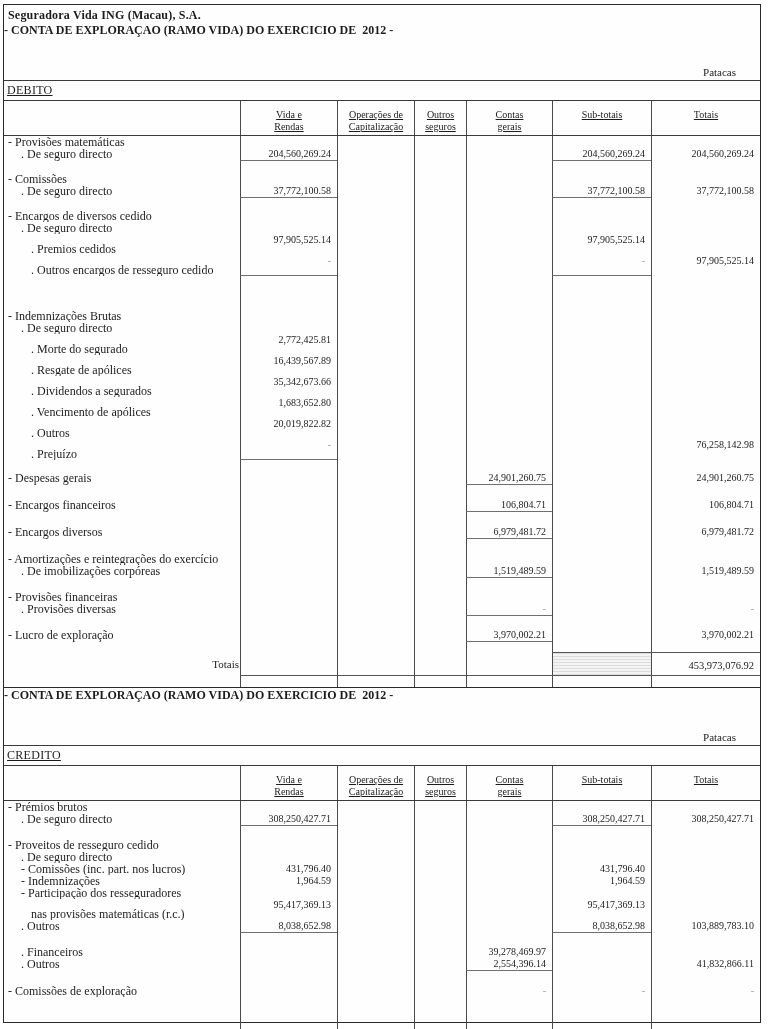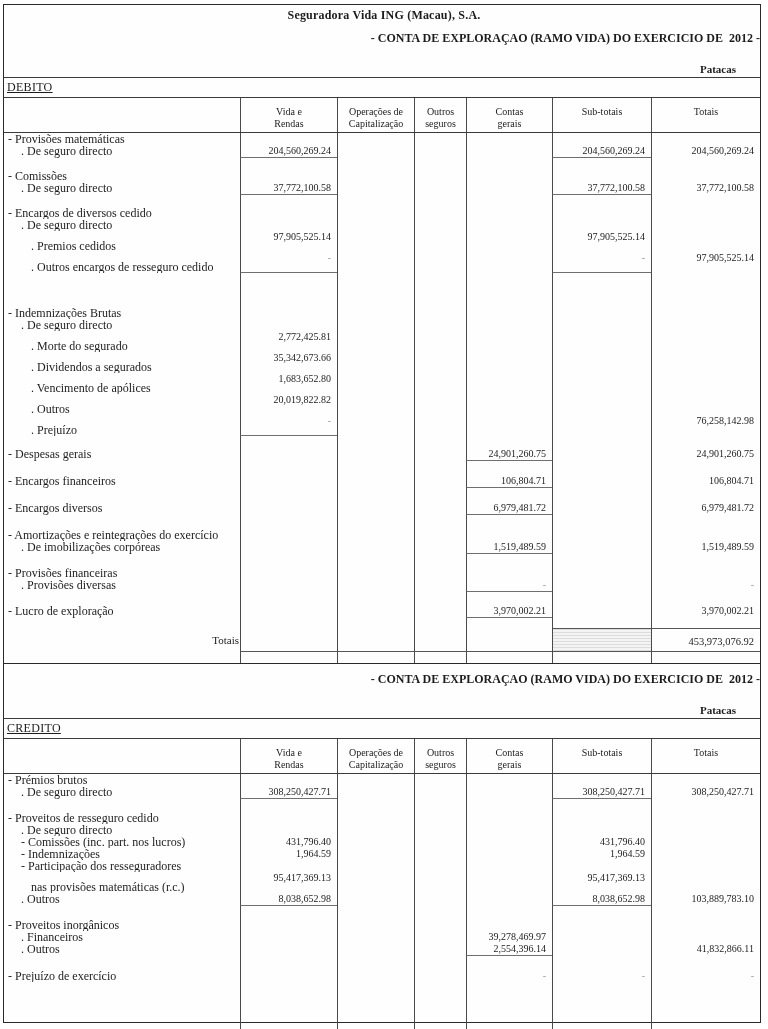--- a/index.html
+++ b/index.html
@@ -1,27 +1,27 @@
 <!DOCTYPE html>
 <html><head>
 <meta charset="utf-8">
 <style>
   html,body{margin:0;padding:0;background:#ffffff;}
   body{width:768px;height:1029px;font-family:"Liberation Serif","DejaVu Serif",serif;color:#1c1c1c;}
   .page{position:relative;width:758px;height:1019px;margin:4px auto 0 3px;border:1.5px solid #2a2a2a;background:#fefefe;box-sizing:border-box;}
-  .company{font-weight:bold;font-size:12px;padding:3px 0 0 4px;letter-spacing:.2px;text-align:center;}
-  .title{text-align:right;font-weight:bold;font-size:12px;white-space:pre;margin-top:8px;}
-  .currency{text-align:right;font-size:11px;padding-right:24px;margin-top:17px;padding-bottom:2px;font-weight:bold;}
+  .company{font-weight:bold;font-size:12px;padding:3px 0 0 4px;letter-spacing:.2px;}
+  .title{text-align:left;font-weight:bold;font-size:12px;white-space:pre;}
+  .currency{text-align:right;font-size:11px;padding-right:24px;margin-top:28px;padding-bottom:2px;}
   .secrule{border-top:1.2px solid #3a3a3a;}
   .seclabel{font-size:12px;padding:2px 0 2px 3px;letter-spacing:.3px;border-bottom:1.2px solid #3a3a3a;text-decoration:underline;}
   .table{width:100%;}
   .trow{display:grid;grid-template-columns:236px 97px 77px 52px 86px 99px auto;box-sizing:border-box;}
   .tc{box-sizing:border-box;overflow:hidden;}
   .tc + .tc{border-left:1px solid #4a4a4a;}
-  .thead .tc{font-size:10px;line-height:11.5px;text-align:center;white-space:pre-line;padding-top:8px;height:34px;}
+  .thead .tc{font-size:10px;line-height:11.5px;text-align:center;white-space:pre-line;padding-top:8px;height:34px;text-decoration:underline;}
   .thead{border-bottom:1.1px solid #3a3a3a;}
   .lbl{font-size:12px;line-height:12px;white-space:nowrap;}
   .i0{padding-left:4px;}
   .i1{padding-left:17px;}
   .i2{padding-left:27px;margin-top:9px;}
   .num{font-size:10px;line-height:12px;text-align:right;padding-right:6px;}
   .dash{color:#999;}
   .ul{border-bottom:1px solid #6f6f6f;}
   .totrow{height:24px;}
   .totrow .tc{position:relative;}
@@ -178,20 +178,29 @@
         <div class="trow">
           <div class="tc lbl i2">. Morte do segurado</div>
           <div class="tc num">2,772,425.81</div>
           <div class="tc num"></div>
           <div class="tc num"></div>
           <div class="tc num"></div>
           <div class="tc num"></div>
           <div class="tc num"></div>
         </div>
         <div class="trow">
+          <div class="tc lbl i2">. Resgate de apólices</div>
+          <div class="tc num">16,439,567.89</div>
+          <div class="tc num"></div>
+          <div class="tc num"></div>
+          <div class="tc num"></div>
+          <div class="tc num"></div>
+          <div class="tc num"></div>
+        </div>
+        <div class="trow">
           <div class="tc lbl i2">. Dividendos a segurados</div>
           <div class="tc num">35,342,673.66</div>
           <div class="tc num"></div>
           <div class="tc num"></div>
           <div class="tc num"></div>
           <div class="tc num"></div>
           <div class="tc num"></div>
         </div>
         <div class="trow">
           <div class="tc lbl i2">. Vencimento de apólices</div>
@@ -488,29 +497,20 @@
         <div class="trow" style="height: 13px;">
           <div class="tc "></div>
           <div class="tc num"></div>
           <div class="tc num"></div>
           <div class="tc num"></div>
           <div class="tc num"></div>
           <div class="tc num"></div>
           <div class="tc num"></div>
         </div>
         <div class="trow">
-          <div class="tc lbl i0">- Proveitos inorgânicos</div>
-          <div class="tc num"></div>
-          <div class="tc num"></div>
-          <div class="tc num"></div>
-          <div class="tc num"></div>
-          <div class="tc num"></div>
-          <div class="tc num"></div>
-        </div>
-        <div class="trow">
           <div class="tc lbl i1">. Financeiros</div>
           <div class="tc num"></div>
           <div class="tc num"></div>
           <div class="tc num"></div>
           <div class="tc num">39,278,469.97</div>
           <div class="tc num"></div>
           <div class="tc num"></div>
         </div>
         <div class="trow">
           <div class="tc lbl i1">. Outros</div>
@@ -524,21 +524,21 @@
         <div class="trow" style="height: 14px;">
           <div class="tc "></div>
           <div class="tc num"></div>
           <div class="tc num"></div>
           <div class="tc num"></div>
           <div class="tc num"></div>
           <div class="tc num"></div>
           <div class="tc num"></div>
         </div>
         <div class="trow">
-          <div class="tc lbl i0">- Prejuízo de exercício</div>
+          <div class="tc lbl i0">- Comissões de exploração</div>
           <div class="tc num"></div>
           <div class="tc num"></div>
           <div class="tc num"></div>
           <div class="tc num dash">-</div>
           <div class="tc num dash">-</div>
           <div class="tc num dash">-</div>
         </div>
         <div class="trow" style="height: 92px;">
           <div class="tc "></div>
           <div class="tc num"></div>

